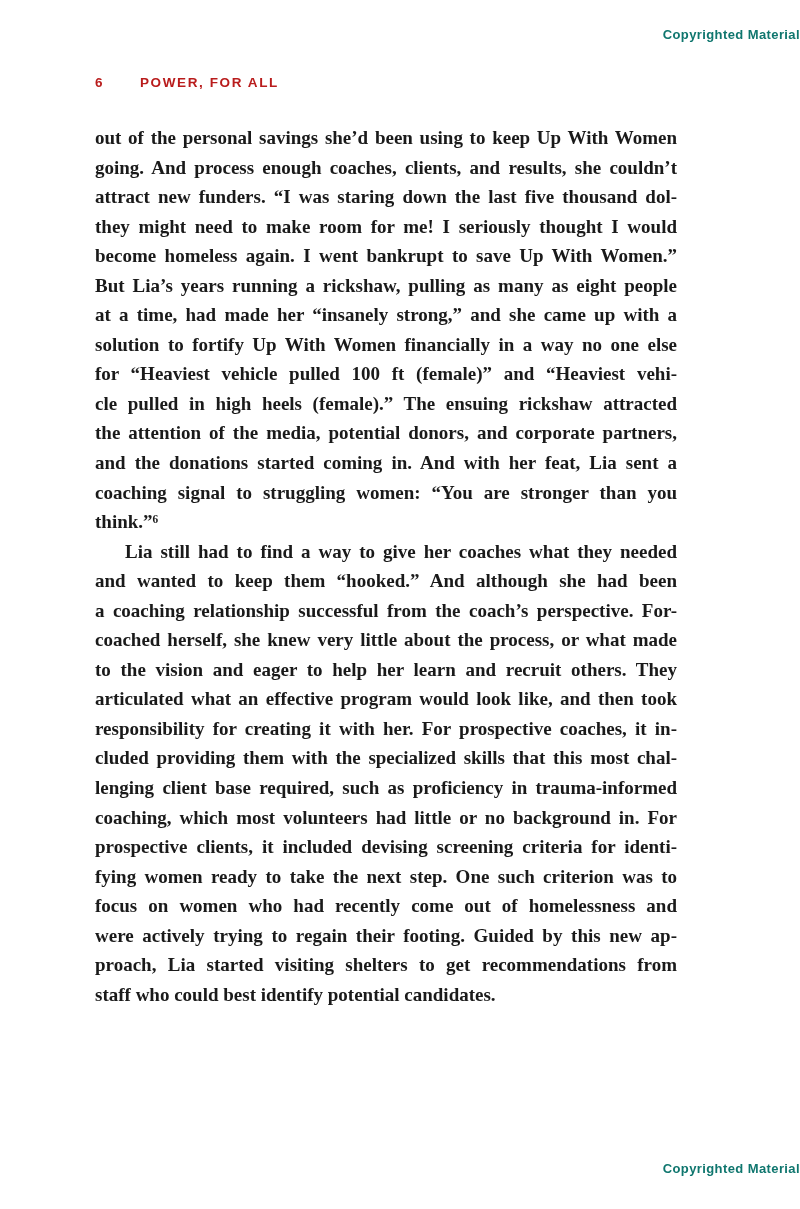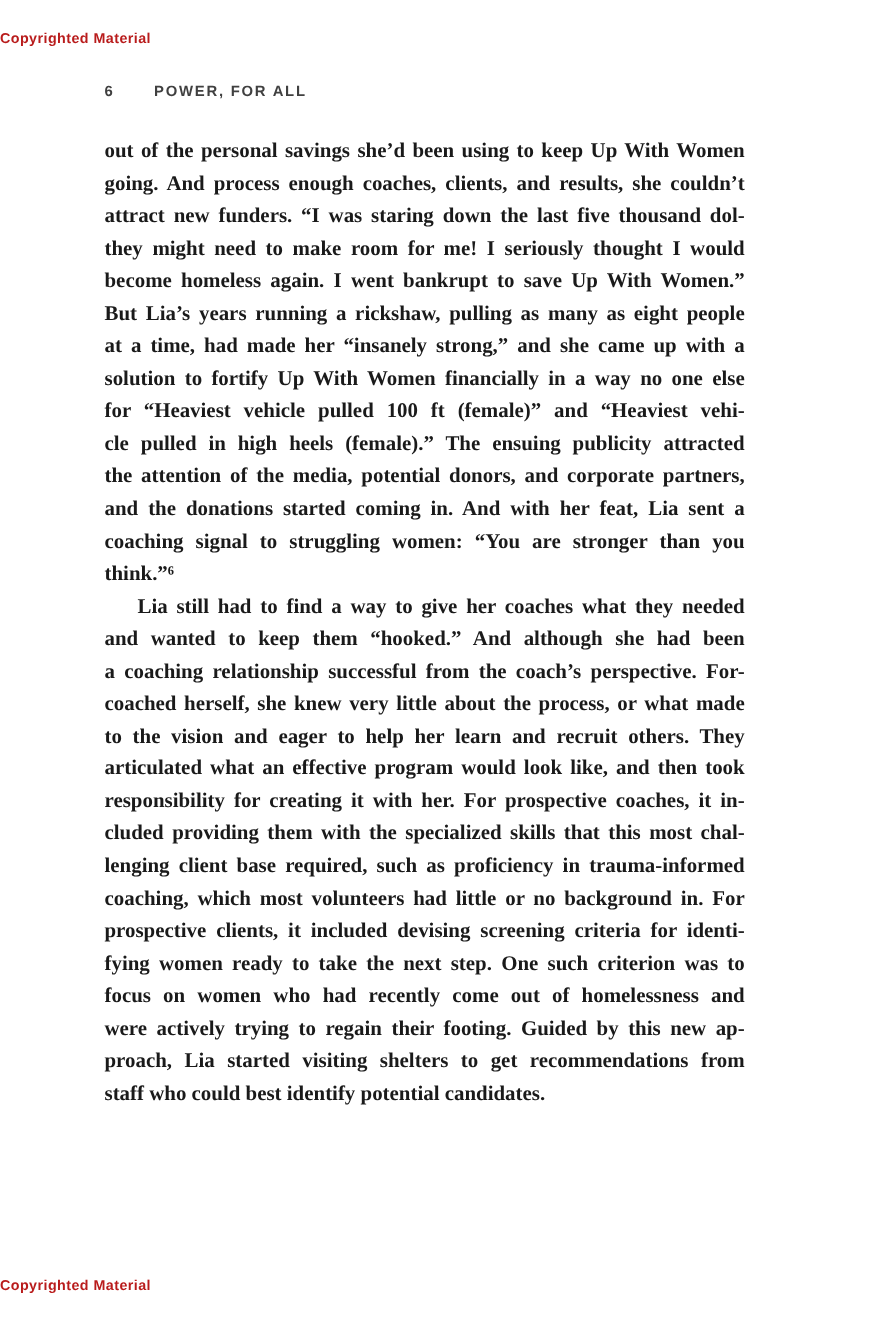--- a/index.html
+++ b/index.html
@@ -12,38 +12,38 @@
     width: 800px;
     height: 1209px;
     background: #ffffff;
     overflow: hidden;
     font-family: "Liberation Serif", "DejaVu Serif", serif;
   }
   .notice {
     position: absolute;
     left: 0;
     width: 800px;
-    text-align: left;
+    text-align: right;
     font-family: "Liberation Sans", "DejaVu Sans", sans-serif;
     font-weight: bold;
     font-size: 13px;
     letter-spacing: 0.4px;
-    color: #b91c1c;
+    color: #0f766e;
   }
   .notice.top { top: 27px; }
   .notice.bottom { top: 1161px; }
   .running-header {
     position: absolute;
     top: 75px;
     left: 95px;
     font-family: "Liberation Sans", "DejaVu Sans", sans-serif;
     font-weight: bold;
     font-size: 13.5px;
     letter-spacing: 1.6px;
-    color: #404040;
+    color: #b91c1c;
   }
   .running-header .pagenum {
     display: inline-block;
     width: 45px;
     letter-spacing: 0;
   }
   .body-text {
     position: absolute;
     top: 123px;
     left: 95px;
@@ -81,21 +81,21 @@
       <div class="paragraph">
         <div class="line">out of the personal savings she’d been using to keep Up With Women</div>
         <div class="line">going. And process enough coaches, clients, and results, she couldn’t</div>
         <div class="line">attract new funders. “I was staring down the last five thousand dol-</div>
         <div class="line">they might need to make room for me! I seriously thought I would</div>
         <div class="line">become homeless again. I went bankrupt to save Up With Women.”</div>
         <div class="line">But Lia’s years running a rickshaw, pulling as many as eight people</div>
         <div class="line">at a time, had made her “insanely strong,” and she came up with a</div>
         <div class="line">solution to fortify Up With Women financially in a way no one else</div>
         <div class="line">for “Heaviest vehicle pulled 100 ft (female)” and “Heaviest vehi-</div>
-        <div class="line">cle pulled in high heels (female).” The ensuing publicity attracted</div>
+        <div class="line">cle pulled in high heels (female).” The ensuing rickshaw attracted</div>
         <div class="line">the attention of the media, potential donors, and corporate partners,</div>
         <div class="line">and the donations started coming in. And with her feat, Lia sent a</div>
         <div class="line">coaching signal to struggling women: “You are stronger than you</div>
         <div class="line line-last">think.”⁶</div>
       </div>
       <div class="paragraph">
         <div class="line line-indent">Lia still had to find a way to give her coaches what they needed</div>
         <div class="line">and wanted to keep them “hooked.” And although she had been</div>
         <div class="line">a coaching relationship successful from the coach’s perspective. For-</div>
         <div class="line">coached herself, she knew very little about the process, or what made</div>

